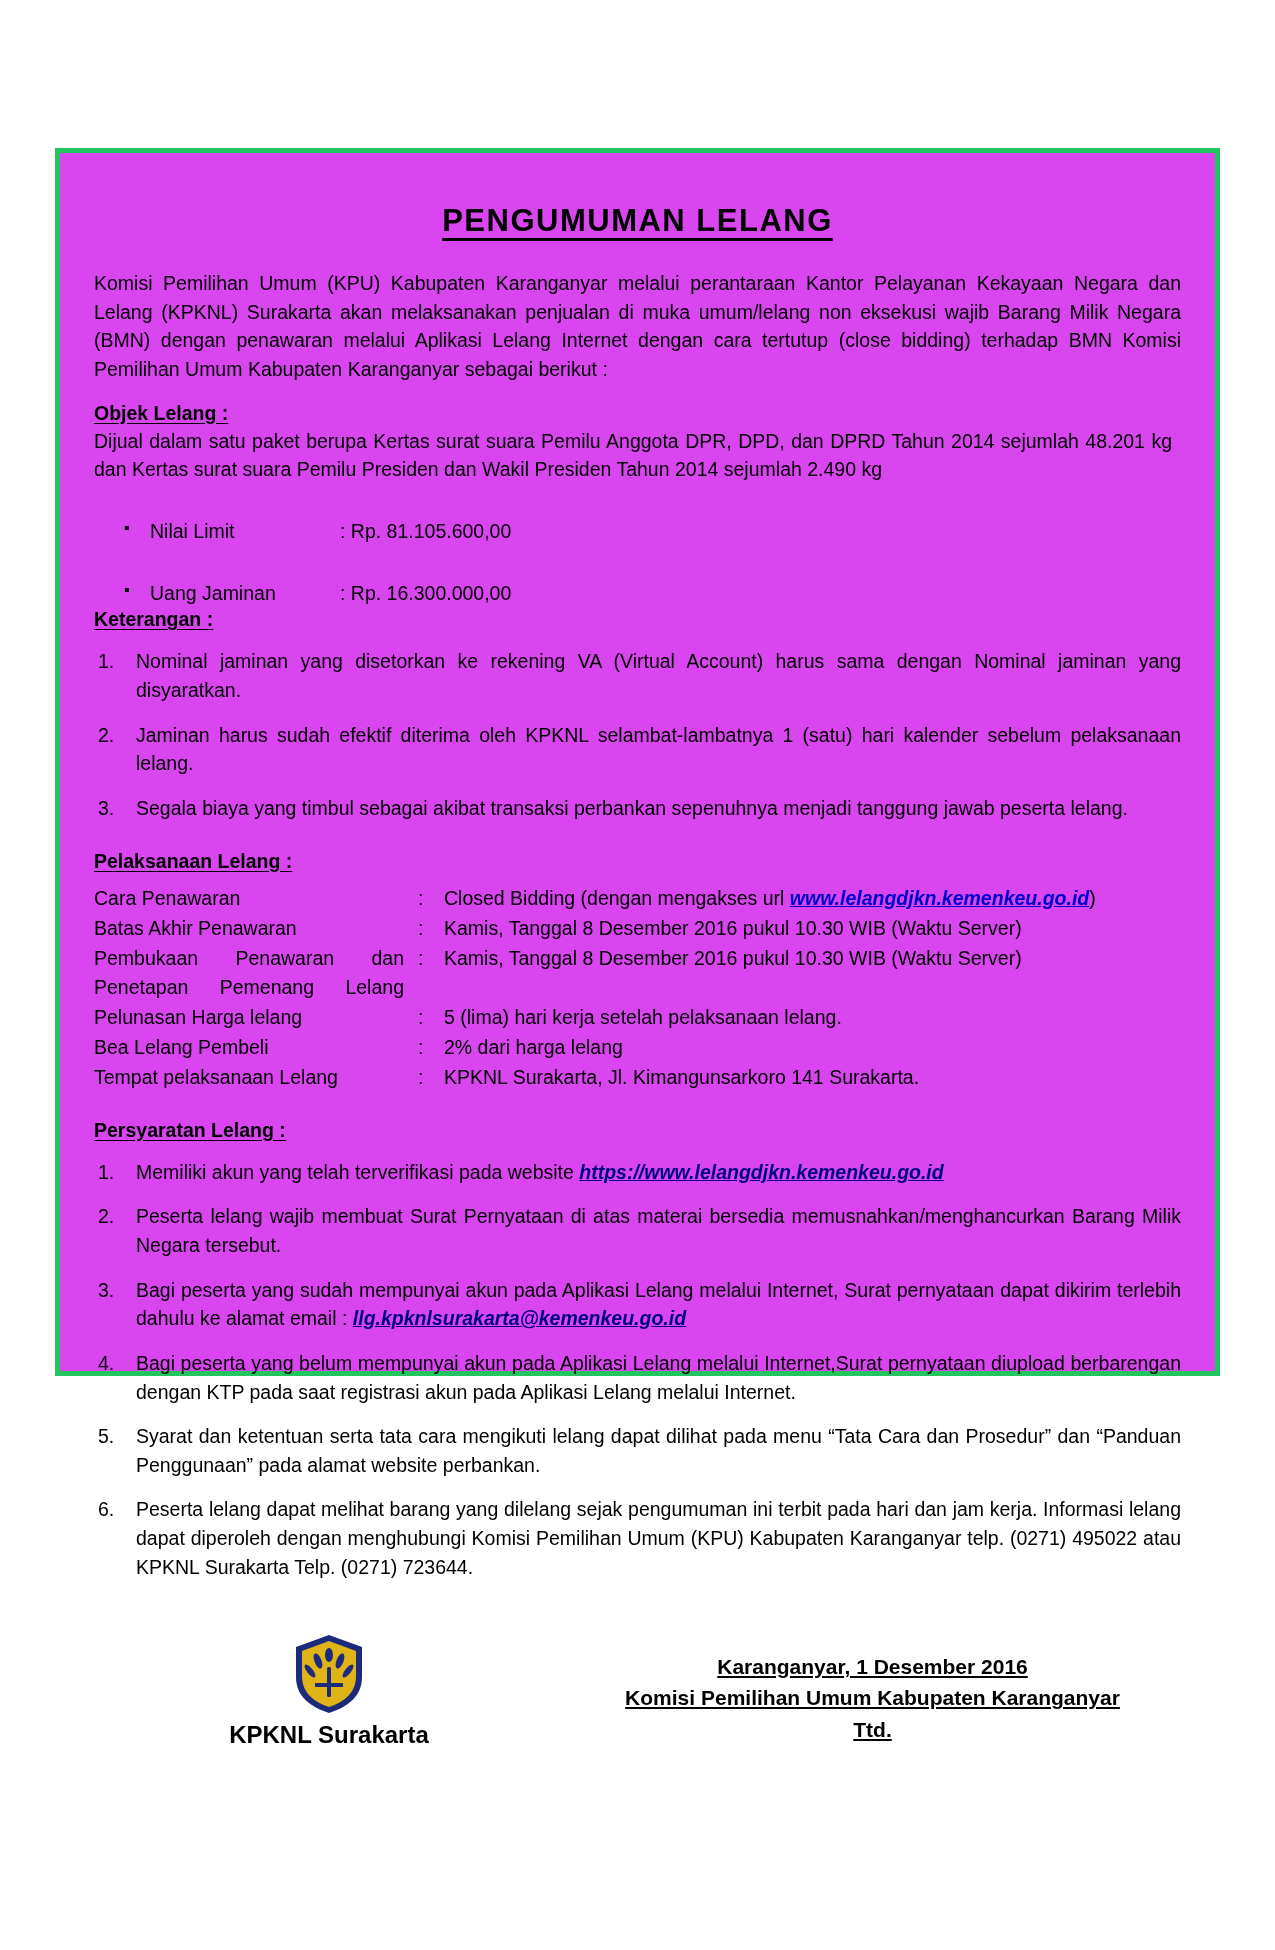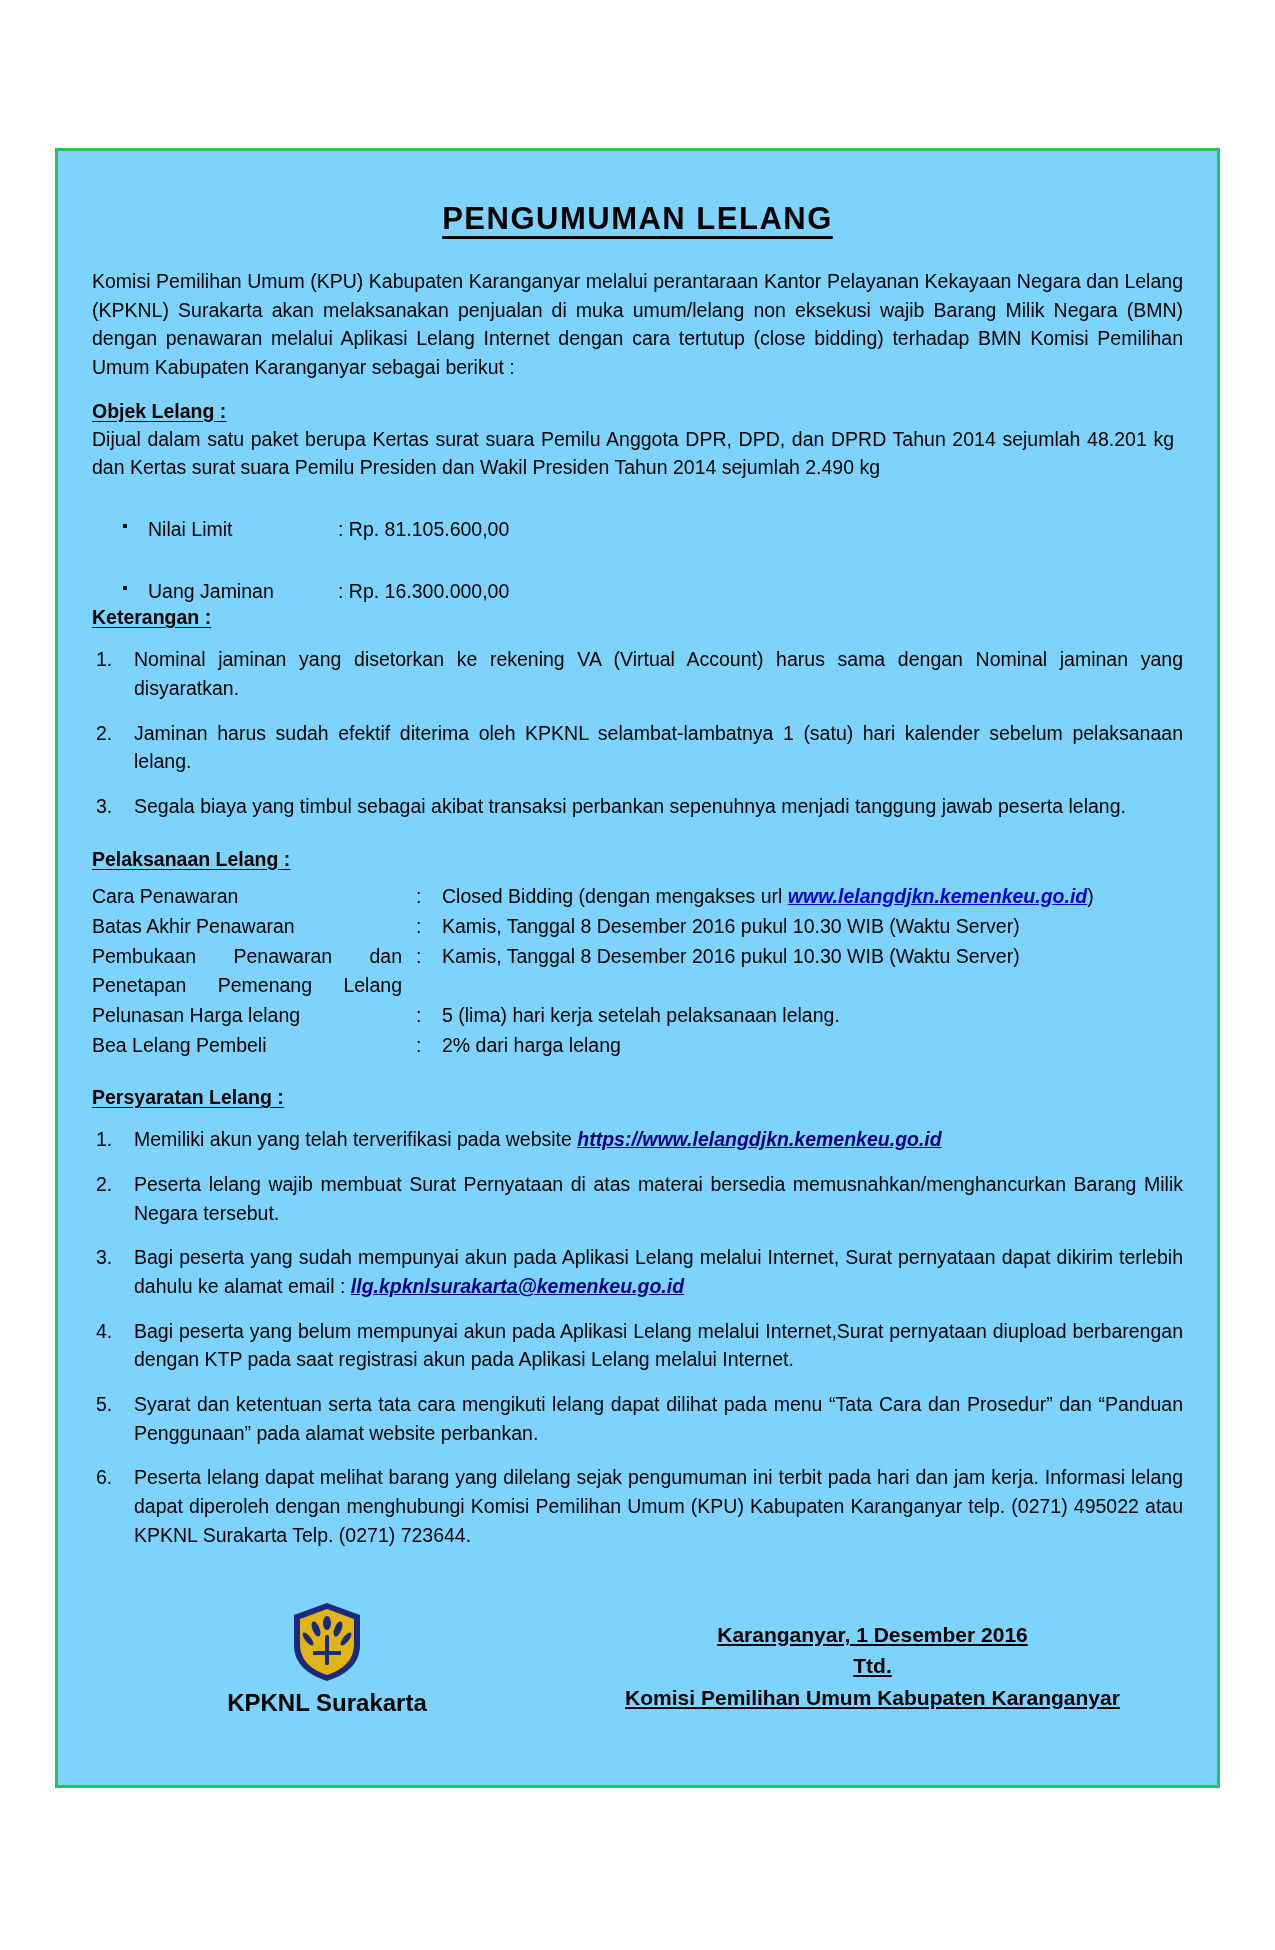--- a/index.html
+++ b/index.html
@@ -12,24 +12,24 @@
     height: 1950px;
     font-family: "Liberation Sans", sans-serif;
     color: #000000;
     position: relative;
   }
   .page {
     position: absolute;
     left: 55px;
     top: 148px;
     width: 1165px;
-    height: 1640px;
-    border: 3px solid #22c55e;
+    height: 1228px;
+    border: 5px solid #22c55e;
     box-sizing: border-box;
-    background: #7dd3fc;
+    background: #d946ef;
   }
   .inner {
     padding: 28px 34px 10px 34px;
   }
   h1.title {
     text-align: center;
     font-size: 31px;
     font-weight: bold;
     letter-spacing: 1.5px;
     margin: 22px 0 30px 0;
@@ -218,20 +218,25 @@
         </tr>
         <tr>
           <td class="col-label">Pelunasan Harga lelang</td>
           <td class="col-colon">:</td>
           <td class="col-val">5 (lima) hari kerja setelah pelaksanaan lelang.</td>
         </tr>
         <tr>
           <td class="col-label">Bea Lelang Pembeli</td>
           <td class="col-colon">:</td>
           <td class="col-val">2% dari harga lelang</td>
+        </tr>
+        <tr>
+          <td class="col-label">Tempat pelaksanaan Lelang</td>
+          <td class="col-colon">:</td>
+          <td class="col-val">KPKNL Surakarta, Jl. Kimangunsarkoro 141 Surakarta.</td>
         </tr>
       </tbody>
     </table>
 
     <div class="spacer-md"></div>
 
     <span class="section-head">Persyaratan Lelang :</span>
     <ol class="numlist">
       <li><span>Memiliki akun yang telah terverifikasi pada website </span><a class="link-dark" href="#">https://www.lelangdjkn.kemenkeu.go.id</a></li>
       <li>Peserta lelang wajib membuat Surat Pernyataan di atas materai bersedia memusnahkan/menghancurkan Barang Milik Negara tersebut.</li>
@@ -253,19 +258,19 @@
             <ellipse cx="18" cy="38" rx="3" ry="8" transform="rotate(-38 18 38)"></ellipse>
             <ellipse cx="56" cy="38" rx="3" ry="8" transform="rotate(38 56 38)"></ellipse>
             <rect x="35" y="34" width="4" height="30" rx="1.5"></rect>
             <path d="M23 50 h28 v4 h-28 z"></path>
           </g>
         </svg>
         <div class="sign-name">KPKNL Surakarta</div>
       </div>
       <div class="footer-right">
         <div class="footer-line">Karanganyar, 1 Desember 2016</div>
+        <div class="footer-line">Komisi Pemilihan Umum Kabupaten Karanganyar</div>
         <div class="footer-line">Ttd.</div>
-        <div class="footer-line">Komisi Pemilihan Umum Kabupaten Karanganyar</div>
       </div>
     </div>
 
   </div>
 </div>
 
 </body></html>

